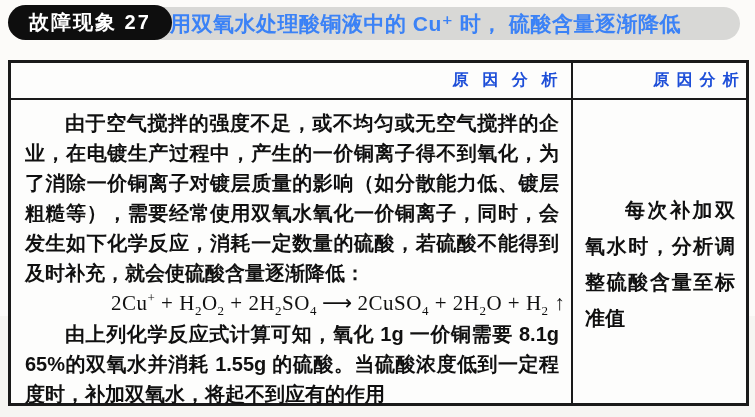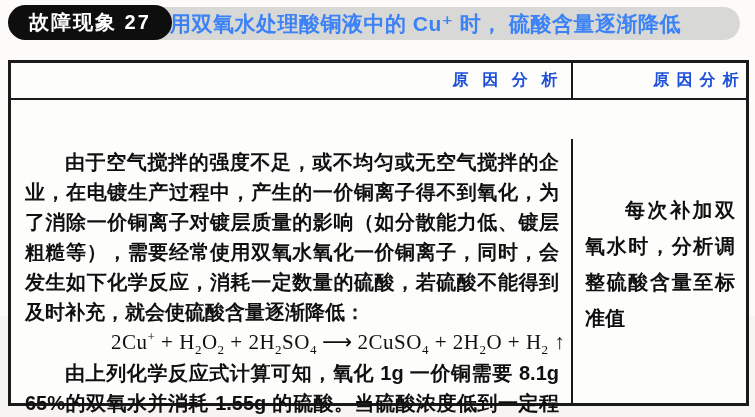--- a/index.html
+++ b/index.html
@@ -47,21 +47,21 @@
     font-size:16px;font-weight:bold;color:#1d4ed8;
     letter-spacing:0.85em;padding-left:0.85em;box-sizing:border-box;
   }
   .th-cause{width:562px;border-right:2px solid #1a1a1a;}
   .th-treatment{flex:1;letter-spacing:0.45em;padding-left:0.45em;}
   .tbody{display:flex;flex:1;min-height:0;}
   .cell-cause{
     width:562px;border-right:2px solid #1a1a1a;box-sizing:border-box;
     padding:8px 12px 4px 14px;
     font-size:20px;line-height:30px;font-weight:bold;
-    text-align:justify;color:#101010;margin-top:39px;
+    text-align:justify;color:#101010;
   }
   .cell-cause p{margin:0;text-indent:2em;}
   .equation{
     text-indent:0;
     font-family:"Liberation Serif","DejaVu Serif",serif;
     font-weight:normal;font-size:21px;line-height:31px;
     padding-left:44px;letter-spacing:0.5px;
     white-space:nowrap;
   }
   .equation sub{font-size:13px;line-height:0;}

